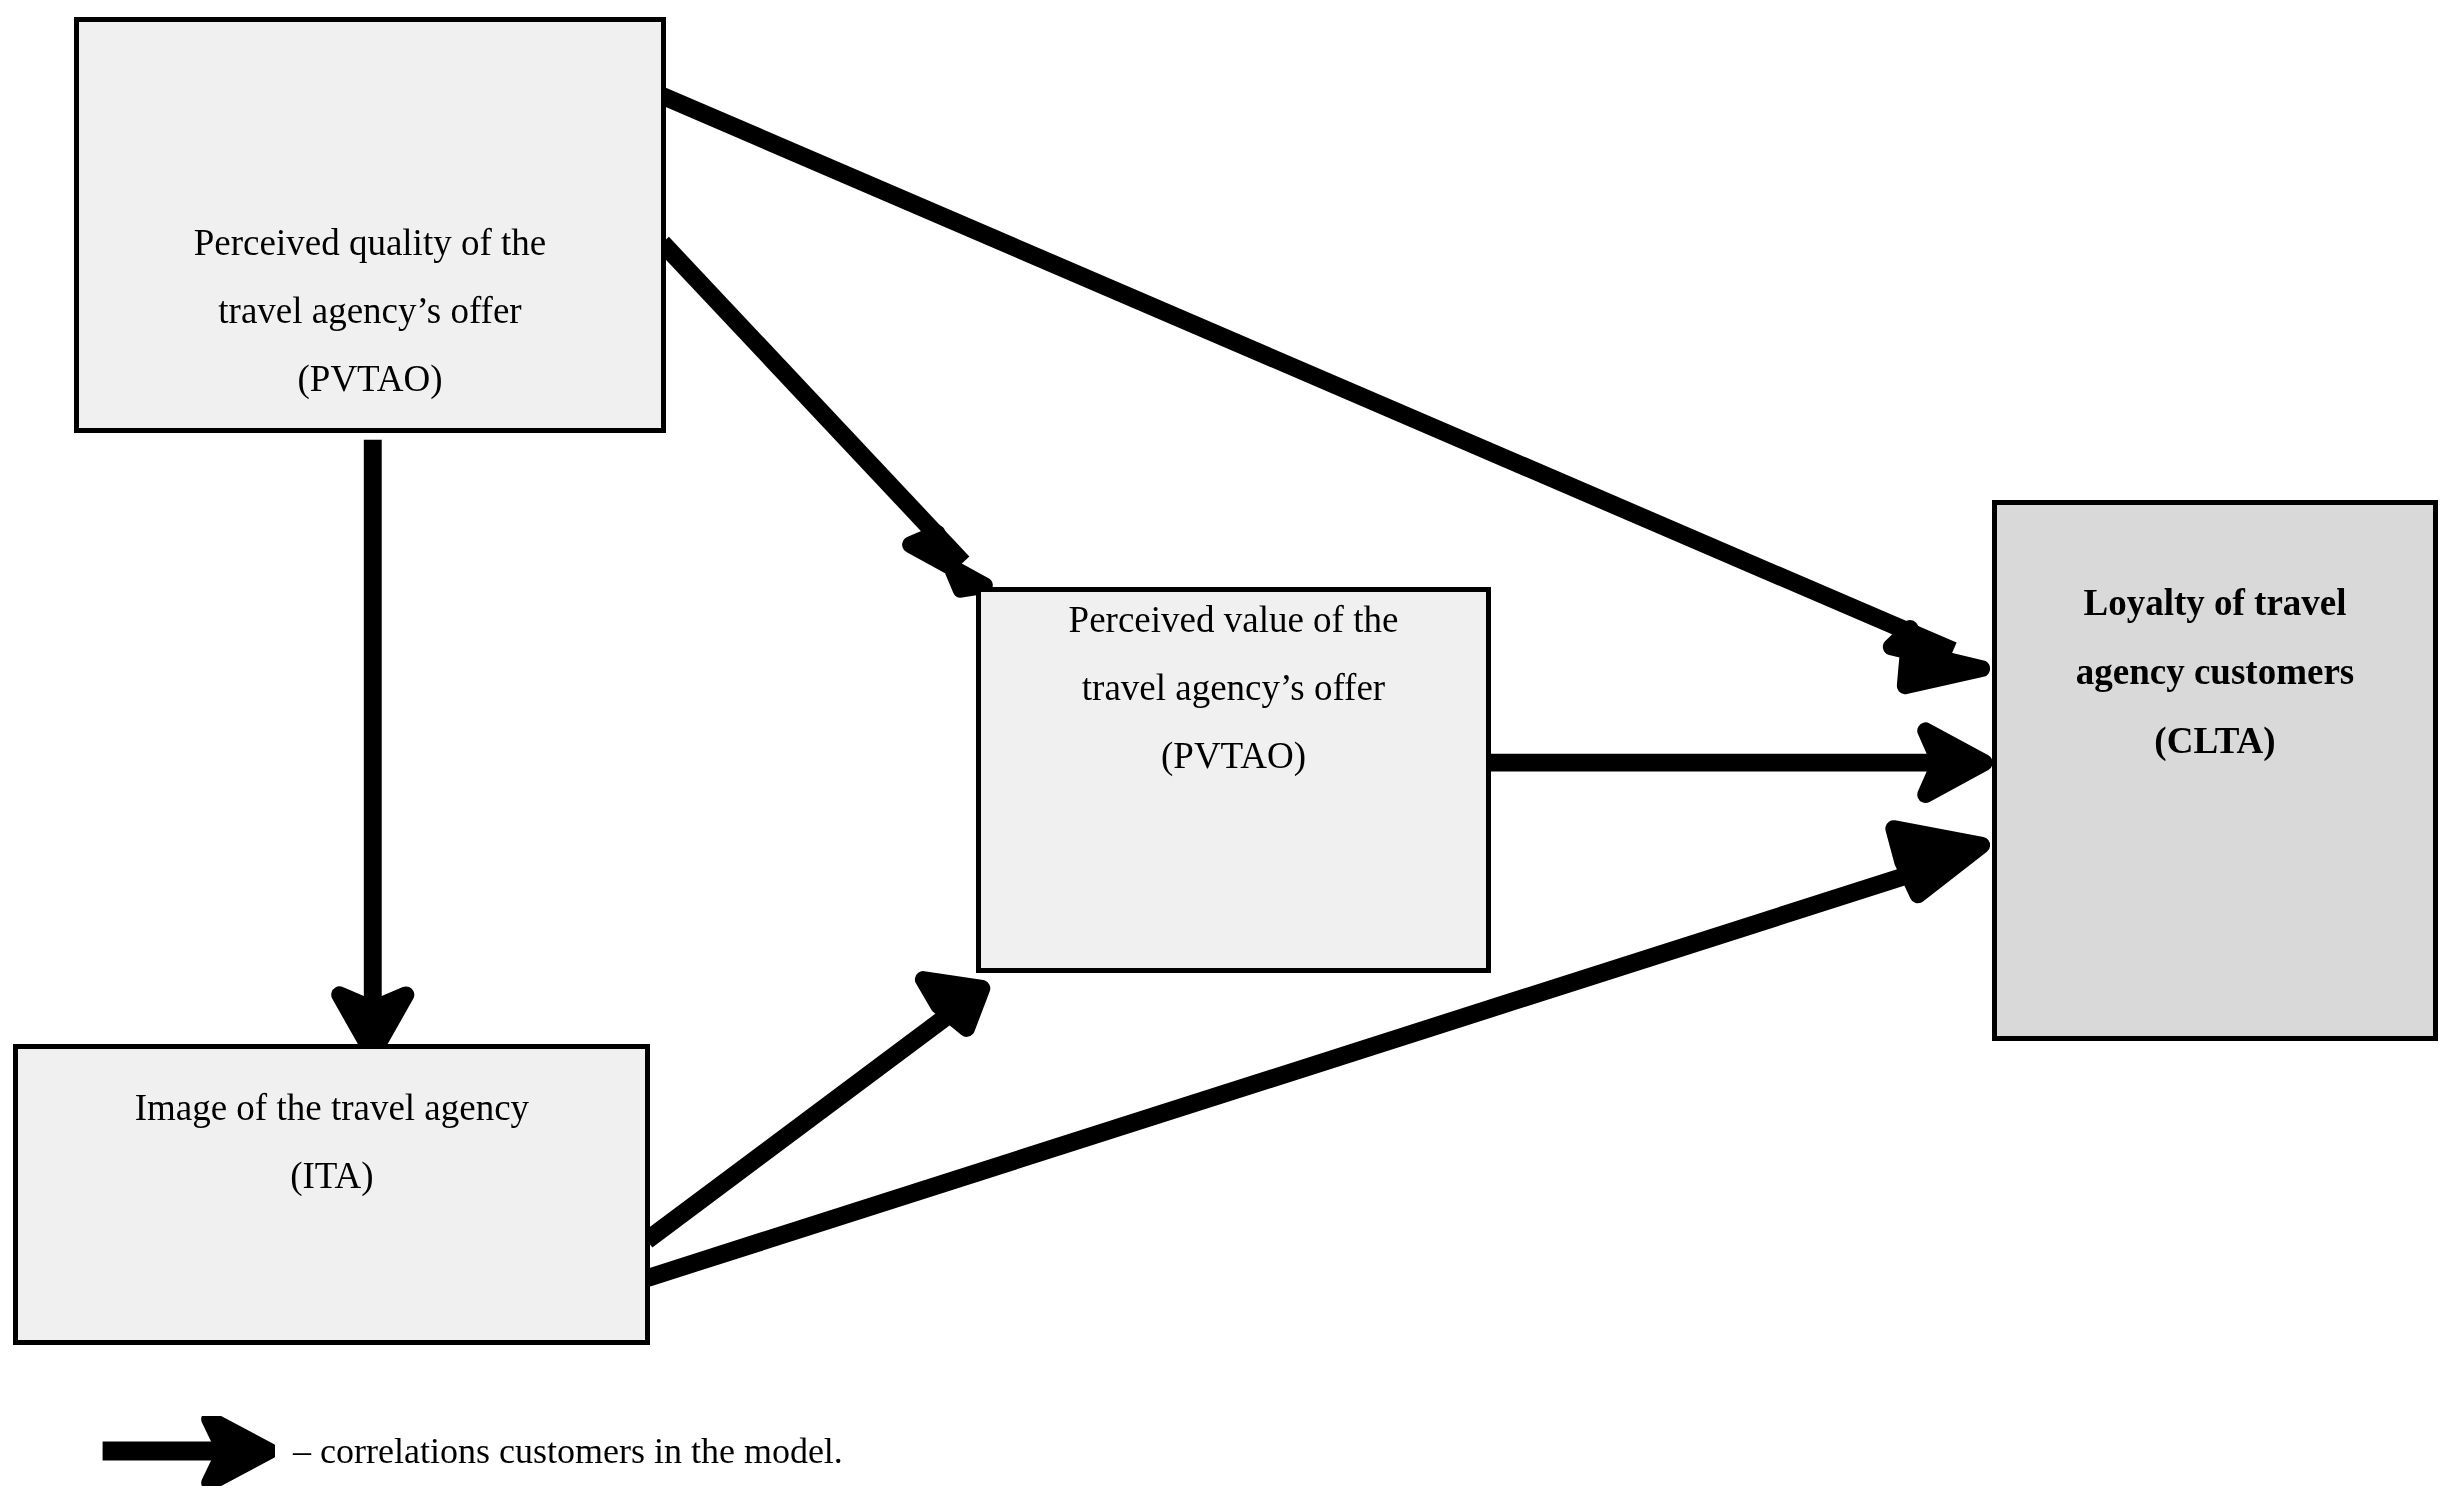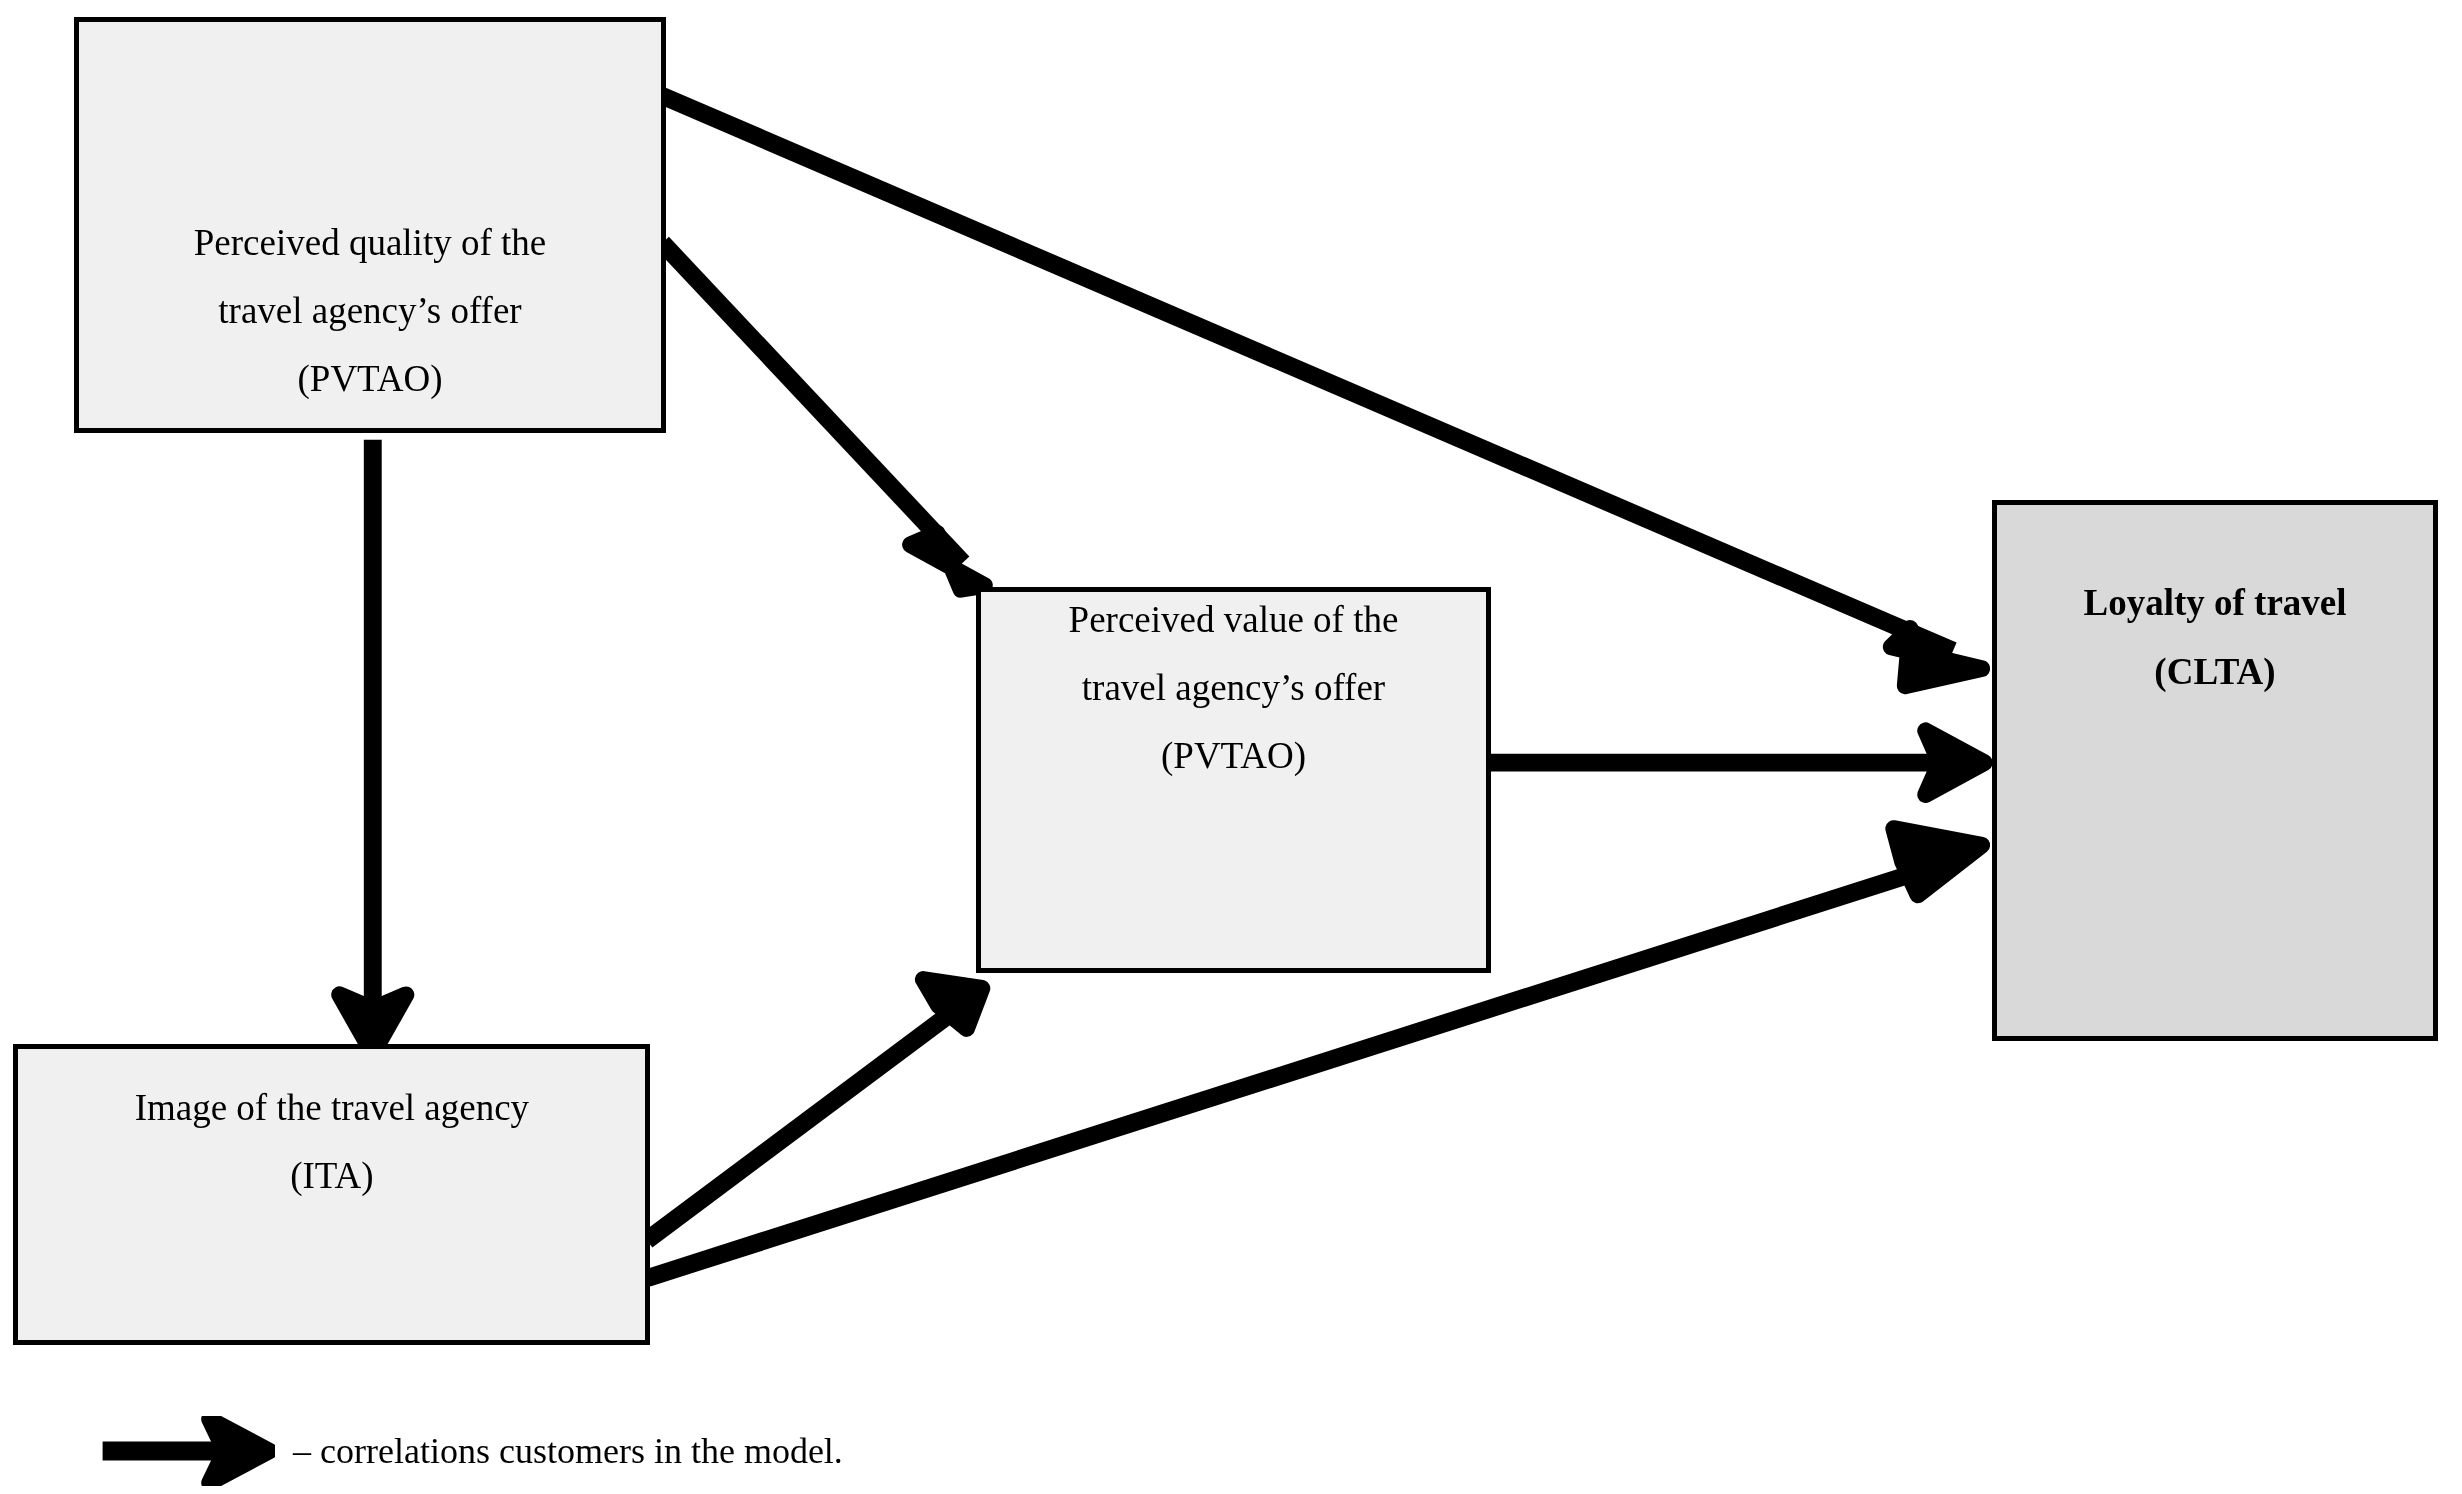--- a/index.html
+++ b/index.html
@@ -163,20 +163,21 @@
   <span class="line">(PVTAO)</span>
 </div>
 
 <div class="node" id="node-ita">
   <span class="line">Image of the travel agency</span>
   <span class="line">(ITA)</span>
 </div>
 
 <div class="node" id="node-clta">
   <span class="line">Loyalty of travel</span>
+  <span class="line">agency customers</span>
   <span class="line">(CLTA)</span>
 </div>
 
 <div id="legend">
   <svg id="legend-arrow" viewBox="0 0 270 110" xmlns="http://www.w3.org/2000/svg">
     <line x1="0" y1="55" x2="200" y2="55" stroke="#000000" stroke-width="30" stroke-linecap="butt"></line>
     <path d="M 262 55 L 168 5 L 192 55 L 168 105 Z" fill="#000000" stroke="#000000" stroke-width="26" stroke-linejoin="round" stroke-linecap="round"></path>
   </svg>
   <span id="legend-text">– correlations customers in the model.</span>
 </div>

